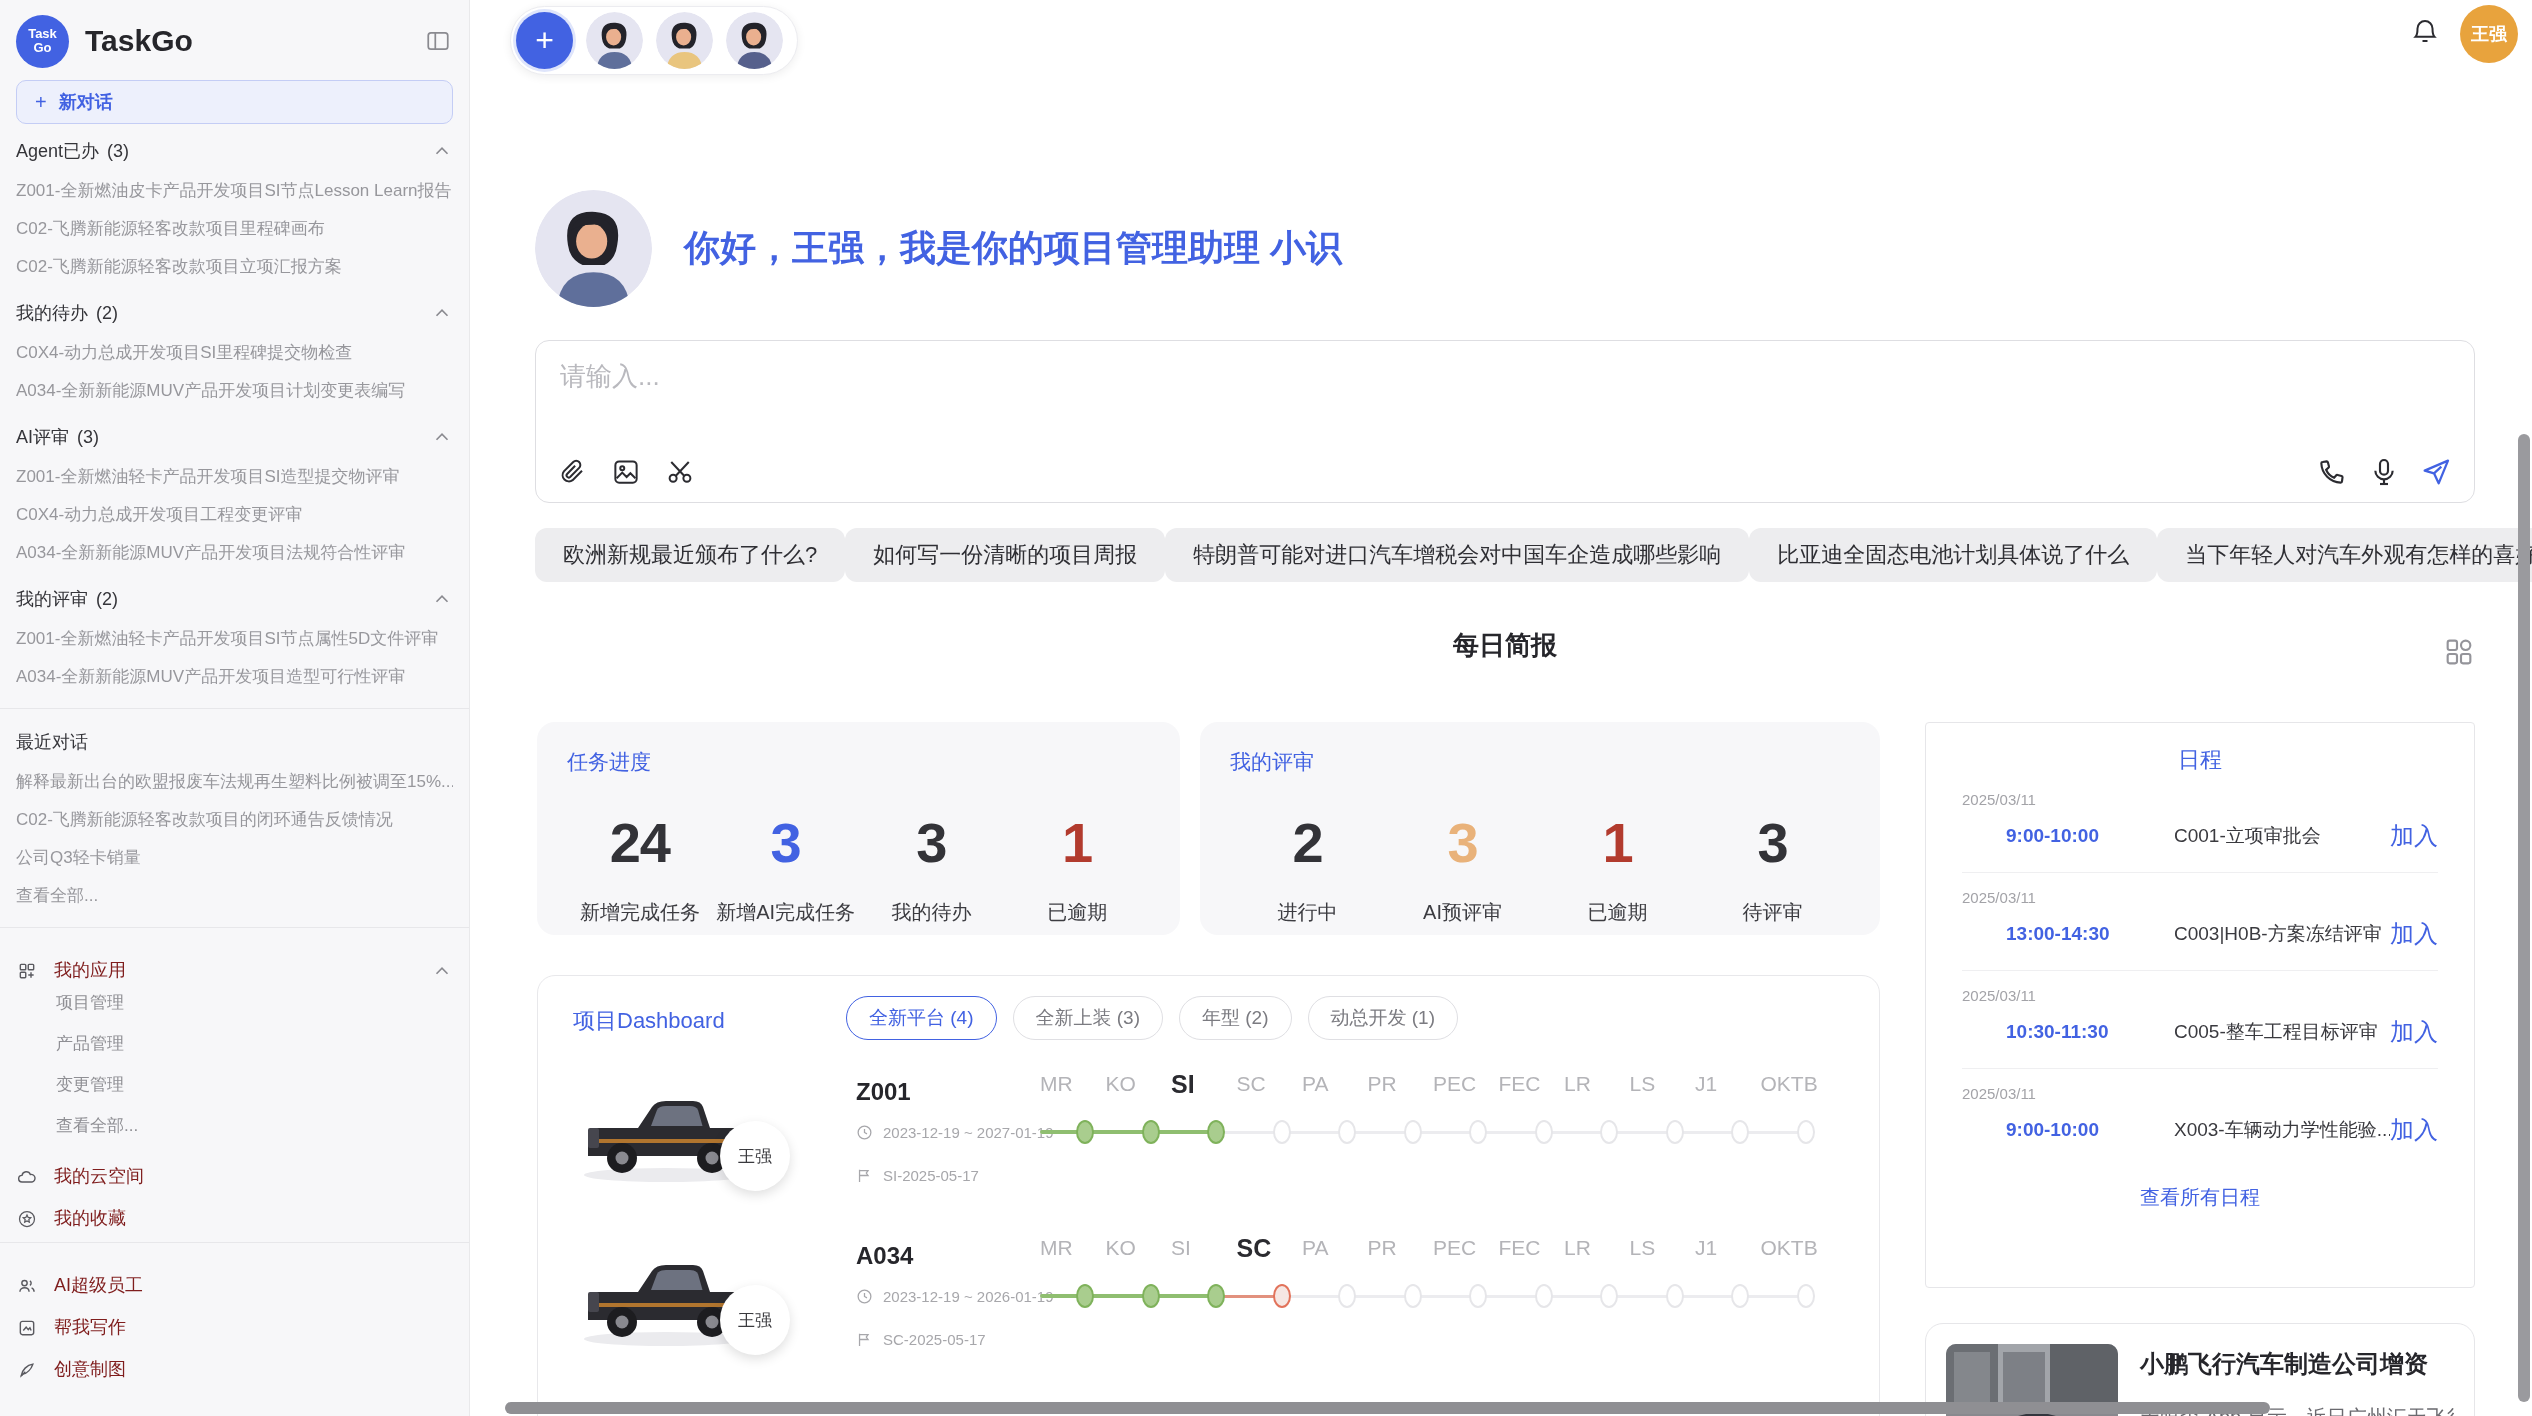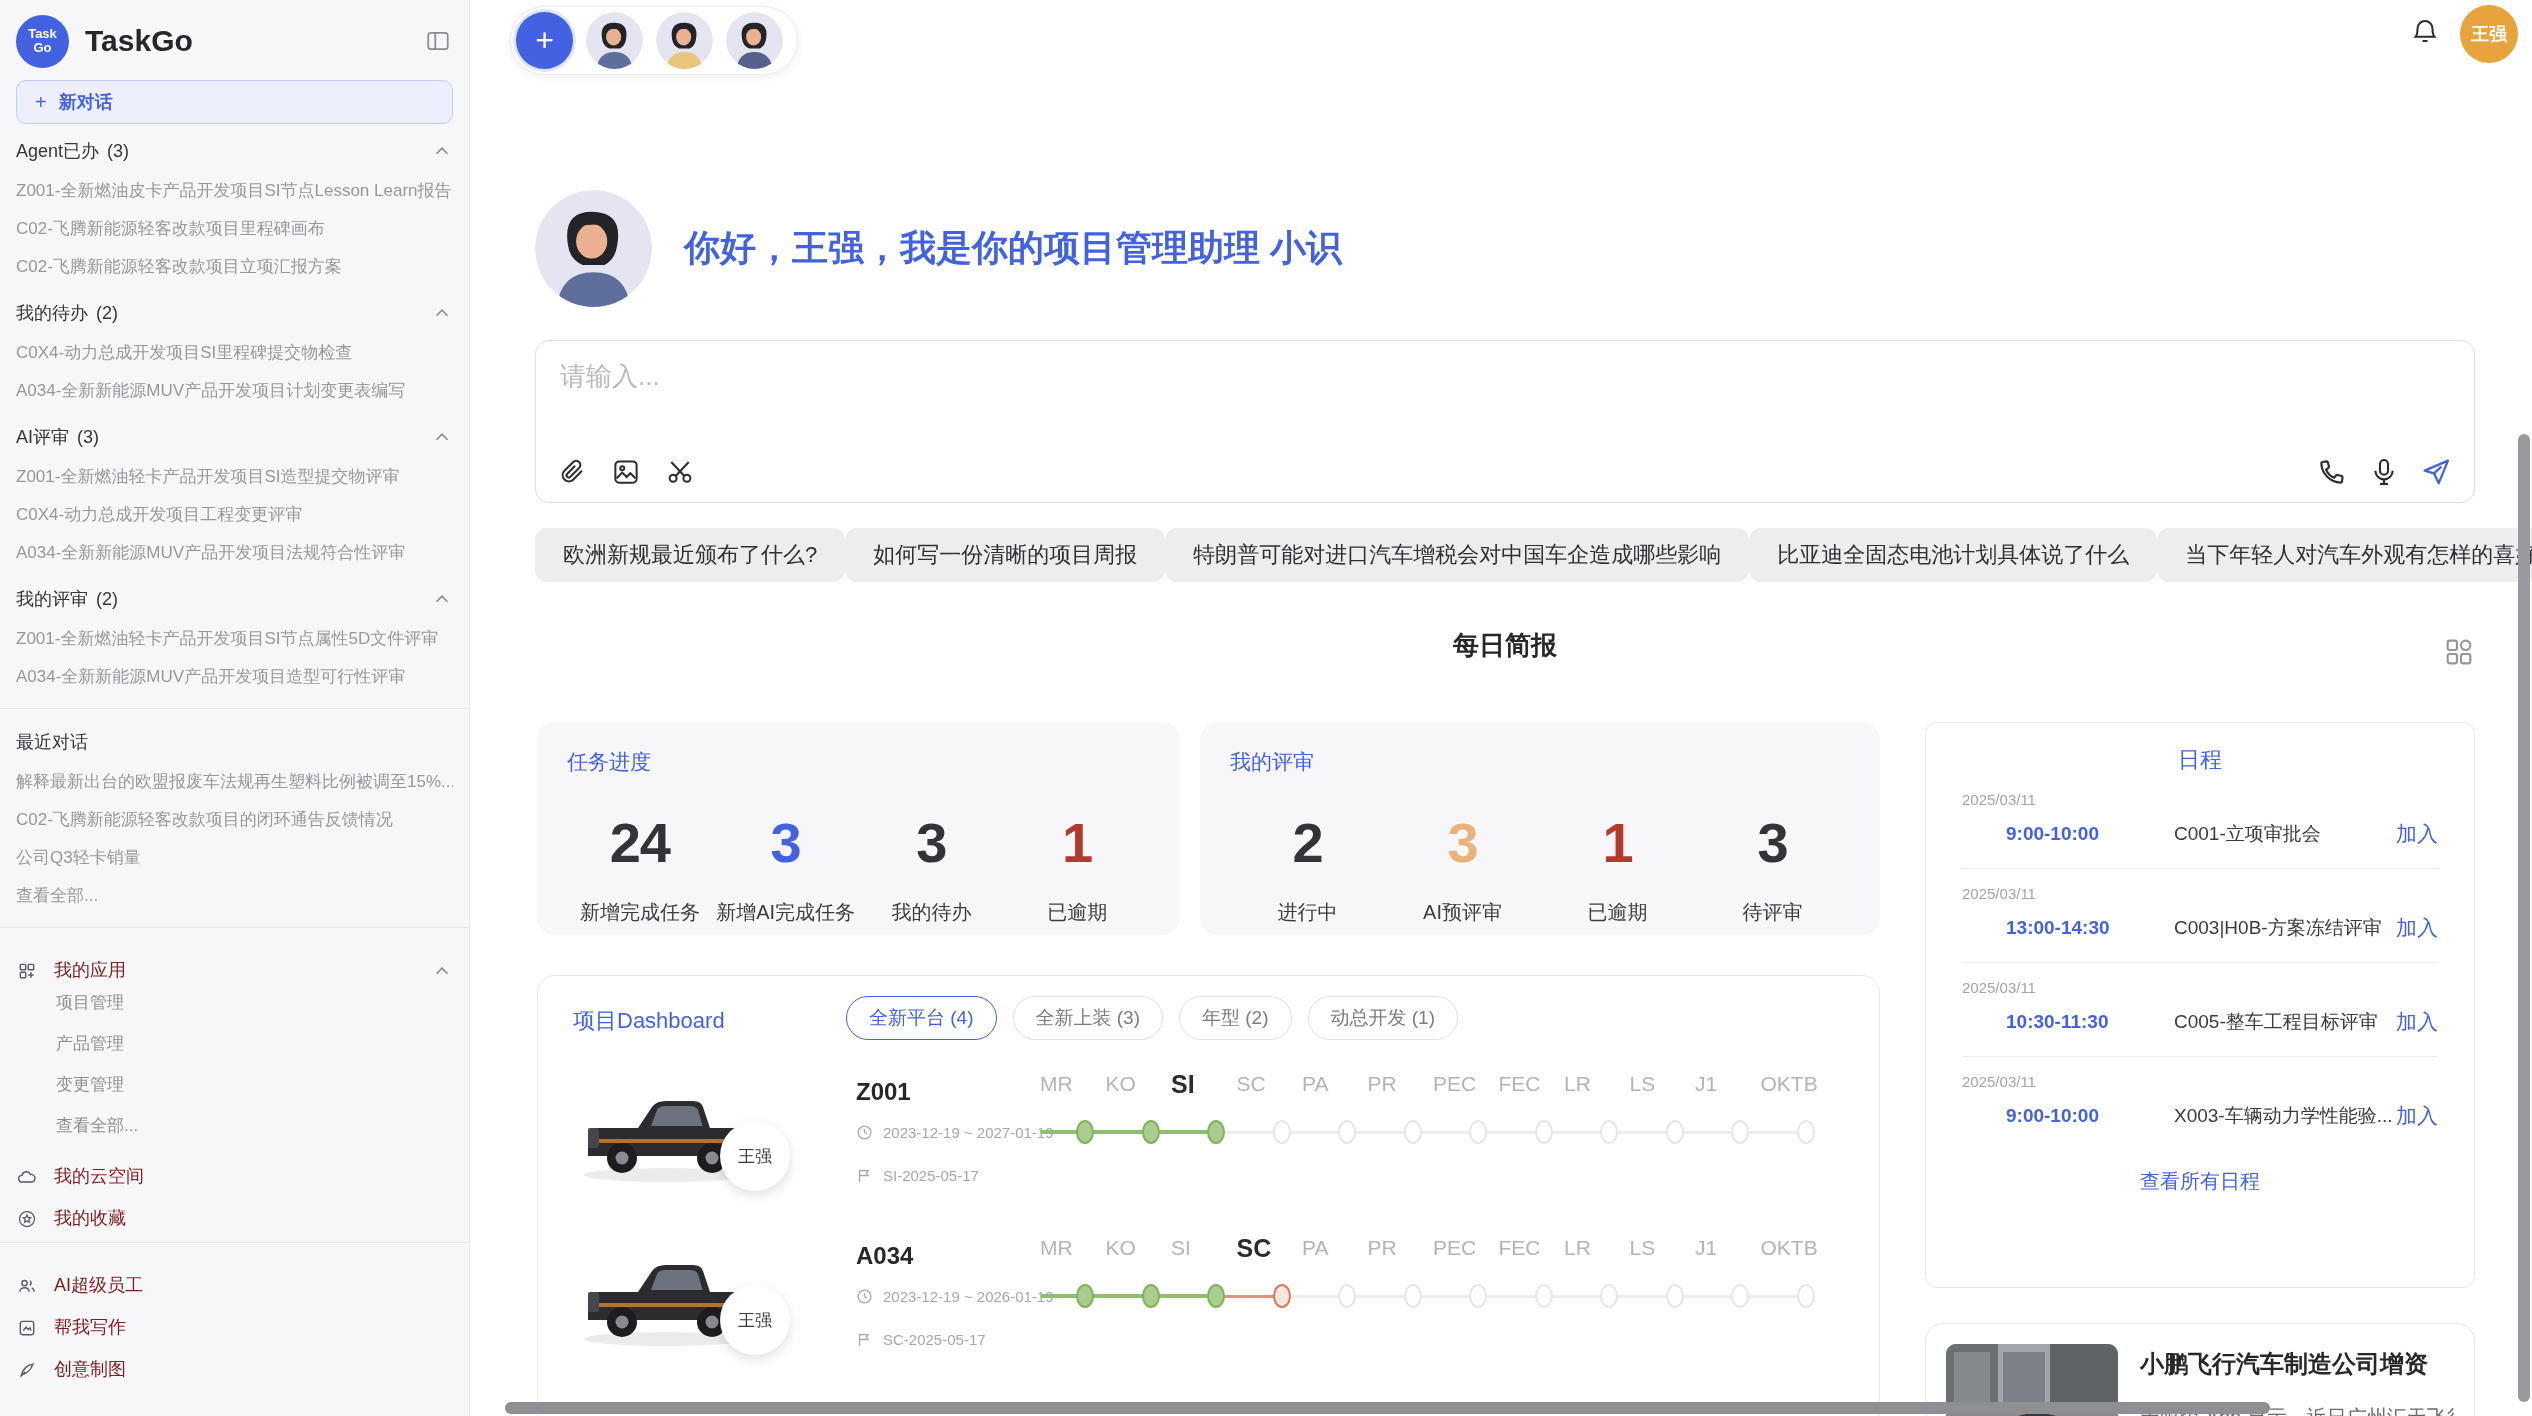--- a/index.html
+++ b/index.html
@@ -71,29 +71,29 @@
   .stat-card { top:722px; height:213px; background:#f7f7f9; border-radius:18px; padding:26px 30px 0 30px; }
   .stat-card .t { font-size:21px; color:#4262e2; }
   .stat-grid { display:flex; margin-top:34px; }
   .stat-col { flex:1; text-align:center; }
   .stat-num { font-size:56px; font-weight:600; letter-spacing:-1px; }
   .stat-num.dark{color:#333338;} .stat-num.blue{color:#4262e2;}
   .stat-num.red{color:#b23b2e;} .stat-num.orange{color:#e9b27a;}
   .stat-label { margin-top:24px; font-size:20px; color:#3c3c41; }
 
   .schedule-card { left:1455px; top:722px; width:550px; height:566px; border:1px solid #e6e6e9;
-    border-radius:12px; background:#fff; padding:22px 36px 0 36px; }
+    border-radius:4px; background:#fff; padding:22px 36px 0 36px; }
   .schedule-title { text-align:center; font-size:22px; color:#4262e2; }
   .sch-row { padding:16px 0 20px 0; border-bottom:1px solid #efeff1; }
   .sch-row:last-of-type { border-bottom:none; }
   .sch-date { font-size:15px; color:#a3a3a8; }
   .sch-line { display:flex; align-items:center; margin-top:12px; }
   .sch-time { width:168px; font-size:19px; font-weight:600; color:#4262e2;margin-left:44px; }
   .sch-name { flex:1; font-size:19px; color:#3a3a3f; white-space:nowrap; overflow:hidden; }
-  .sch-join { font-size:21px; color:#4262e2; cursor:pointer; }
+  .sch-join { font-size:24px; color:#4262e2; cursor:pointer; }
   .sch-viewall { text-align:center; font-size:20px; color:#4262e2; margin-top:18px; cursor:pointer; }
 
   .dash-card { left:67px; top:975px; width:1343px; height:470px; border:1px solid #e8e8eb;
     border-radius:18px; background:#fff; }
   .dash-title { position:absolute; left:35px; top:30px; font-size:22px; color:#4262e2; }
   .dash-tabs { position:absolute; left:308px; top:20px; display:flex; gap:16px; }
   .dash-tab { height:44px; border-radius:22px; border:1.5px solid #dfdfe3; background:#fff;
     display:flex; align-items:center; padding:12px 22px; font-size:19px; color:#7b7b81; cursor:pointer; white-space:nowrap; }
   .dash-tab.active { border-color:#4262e2; color:#4262e2; }
 

